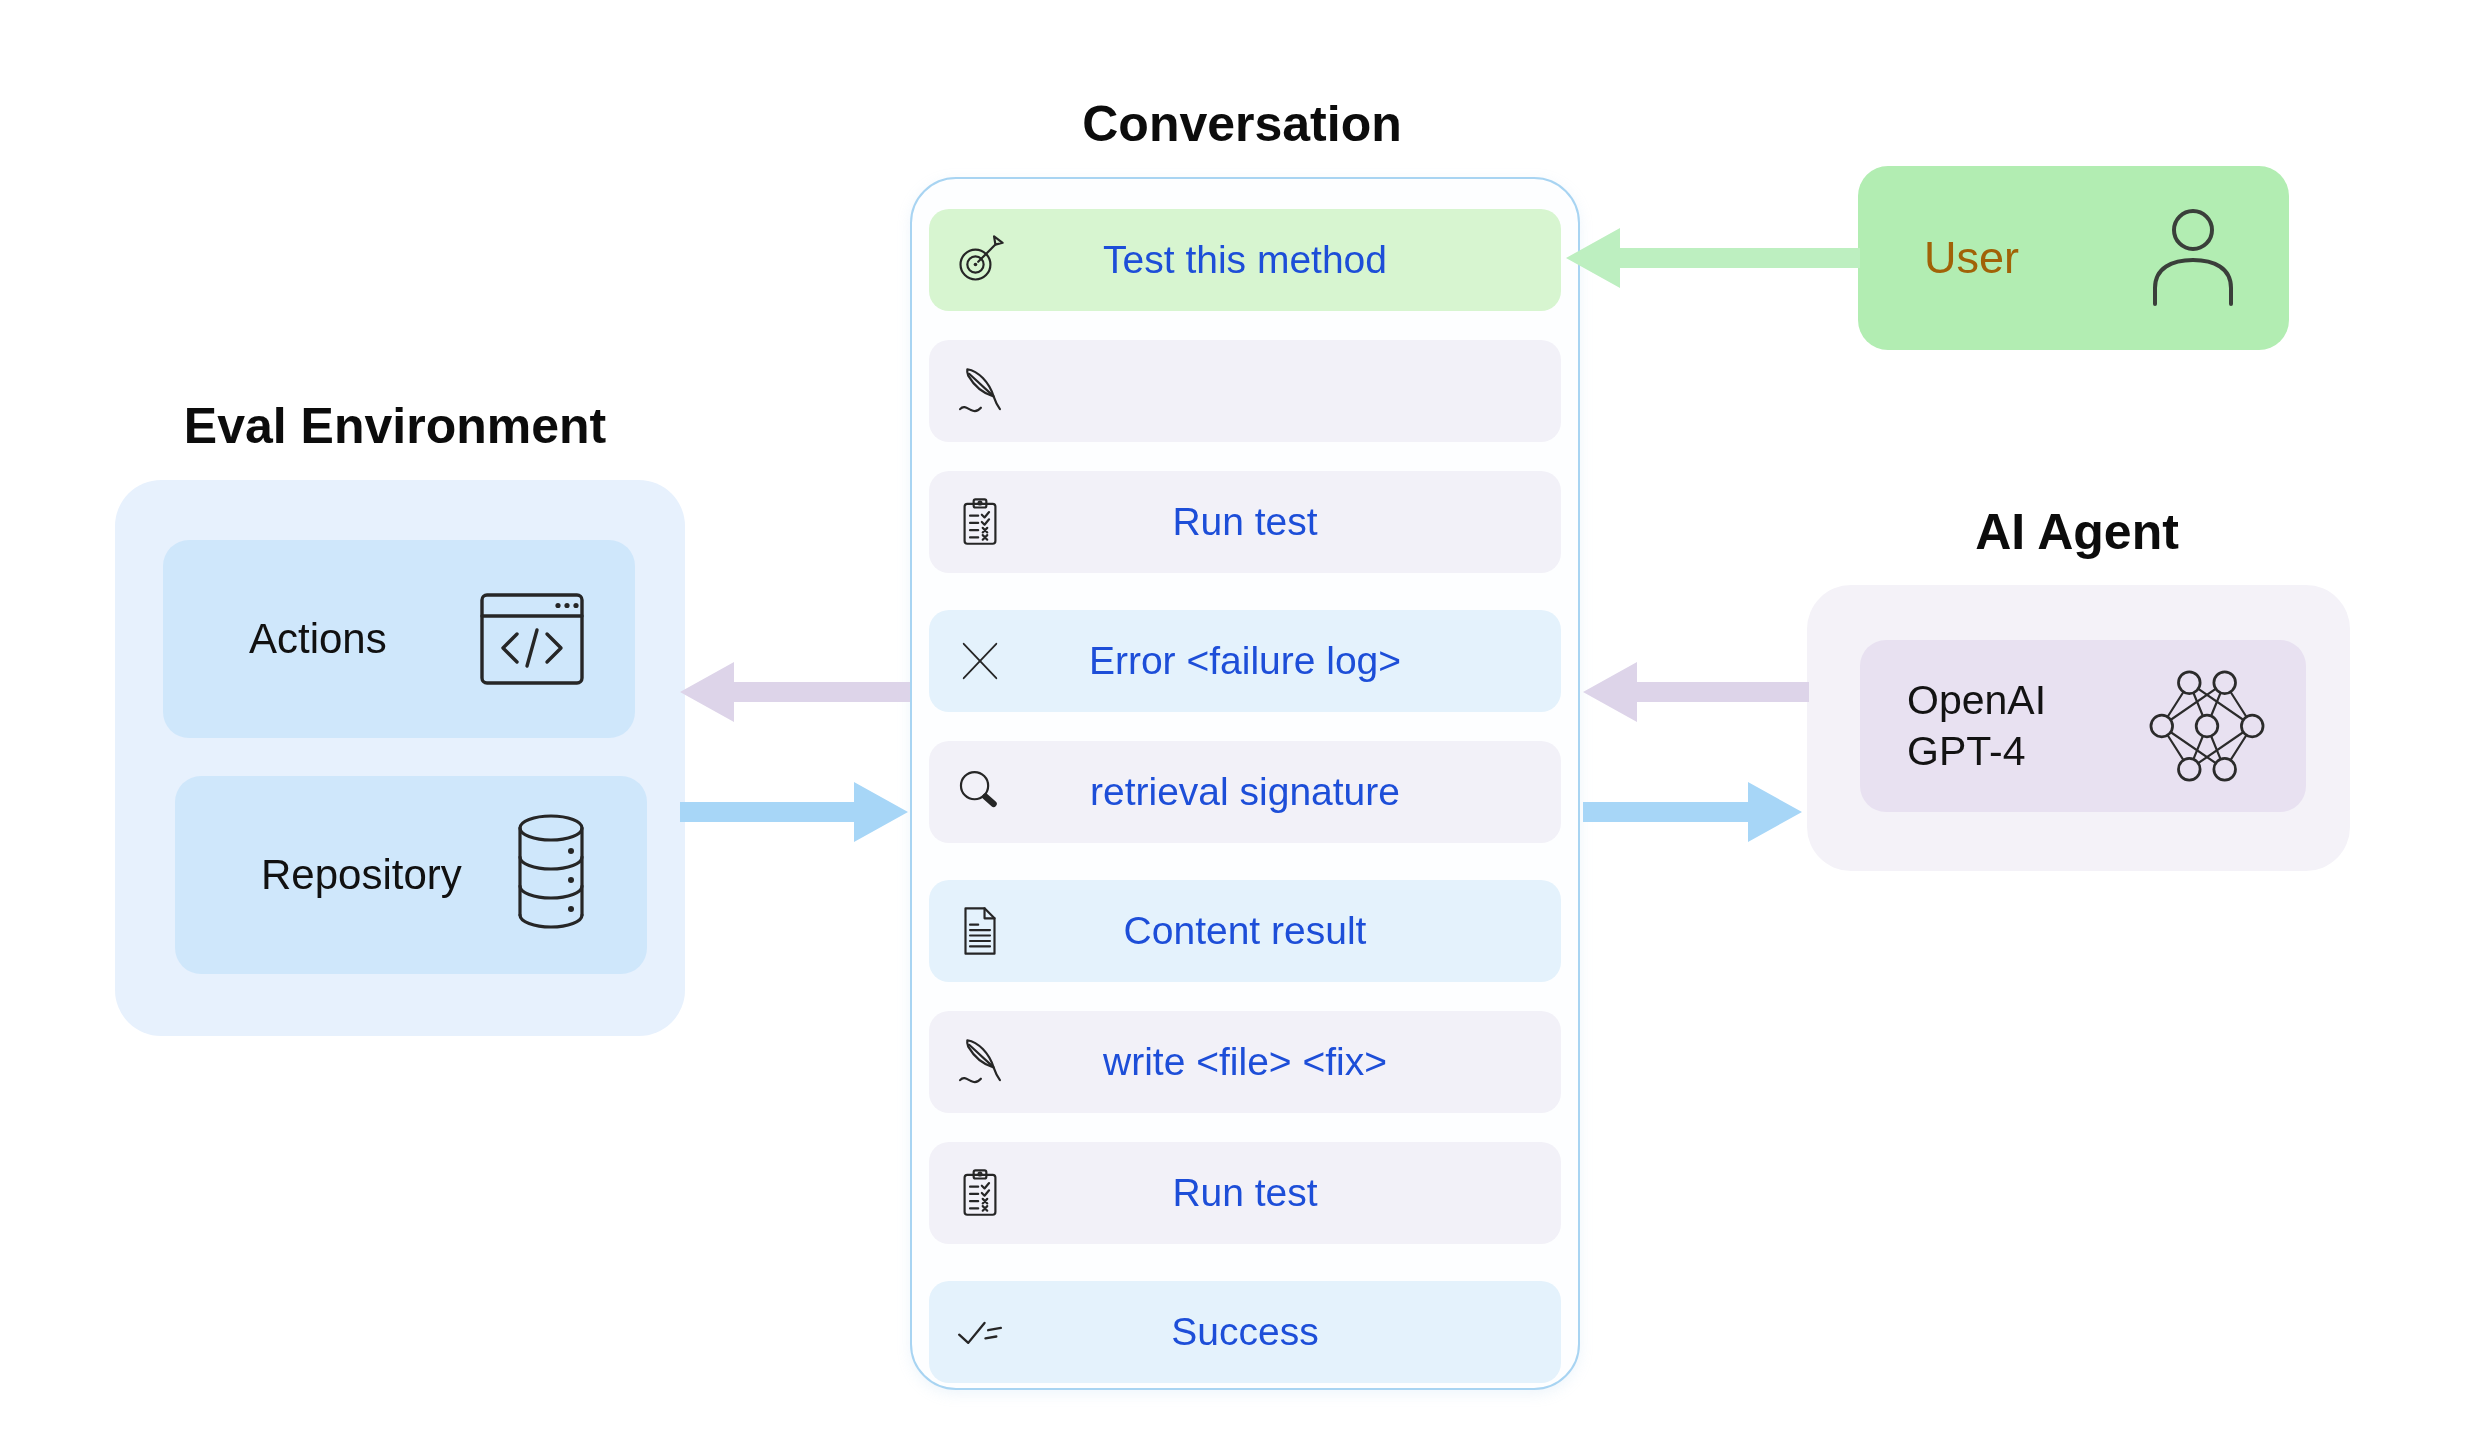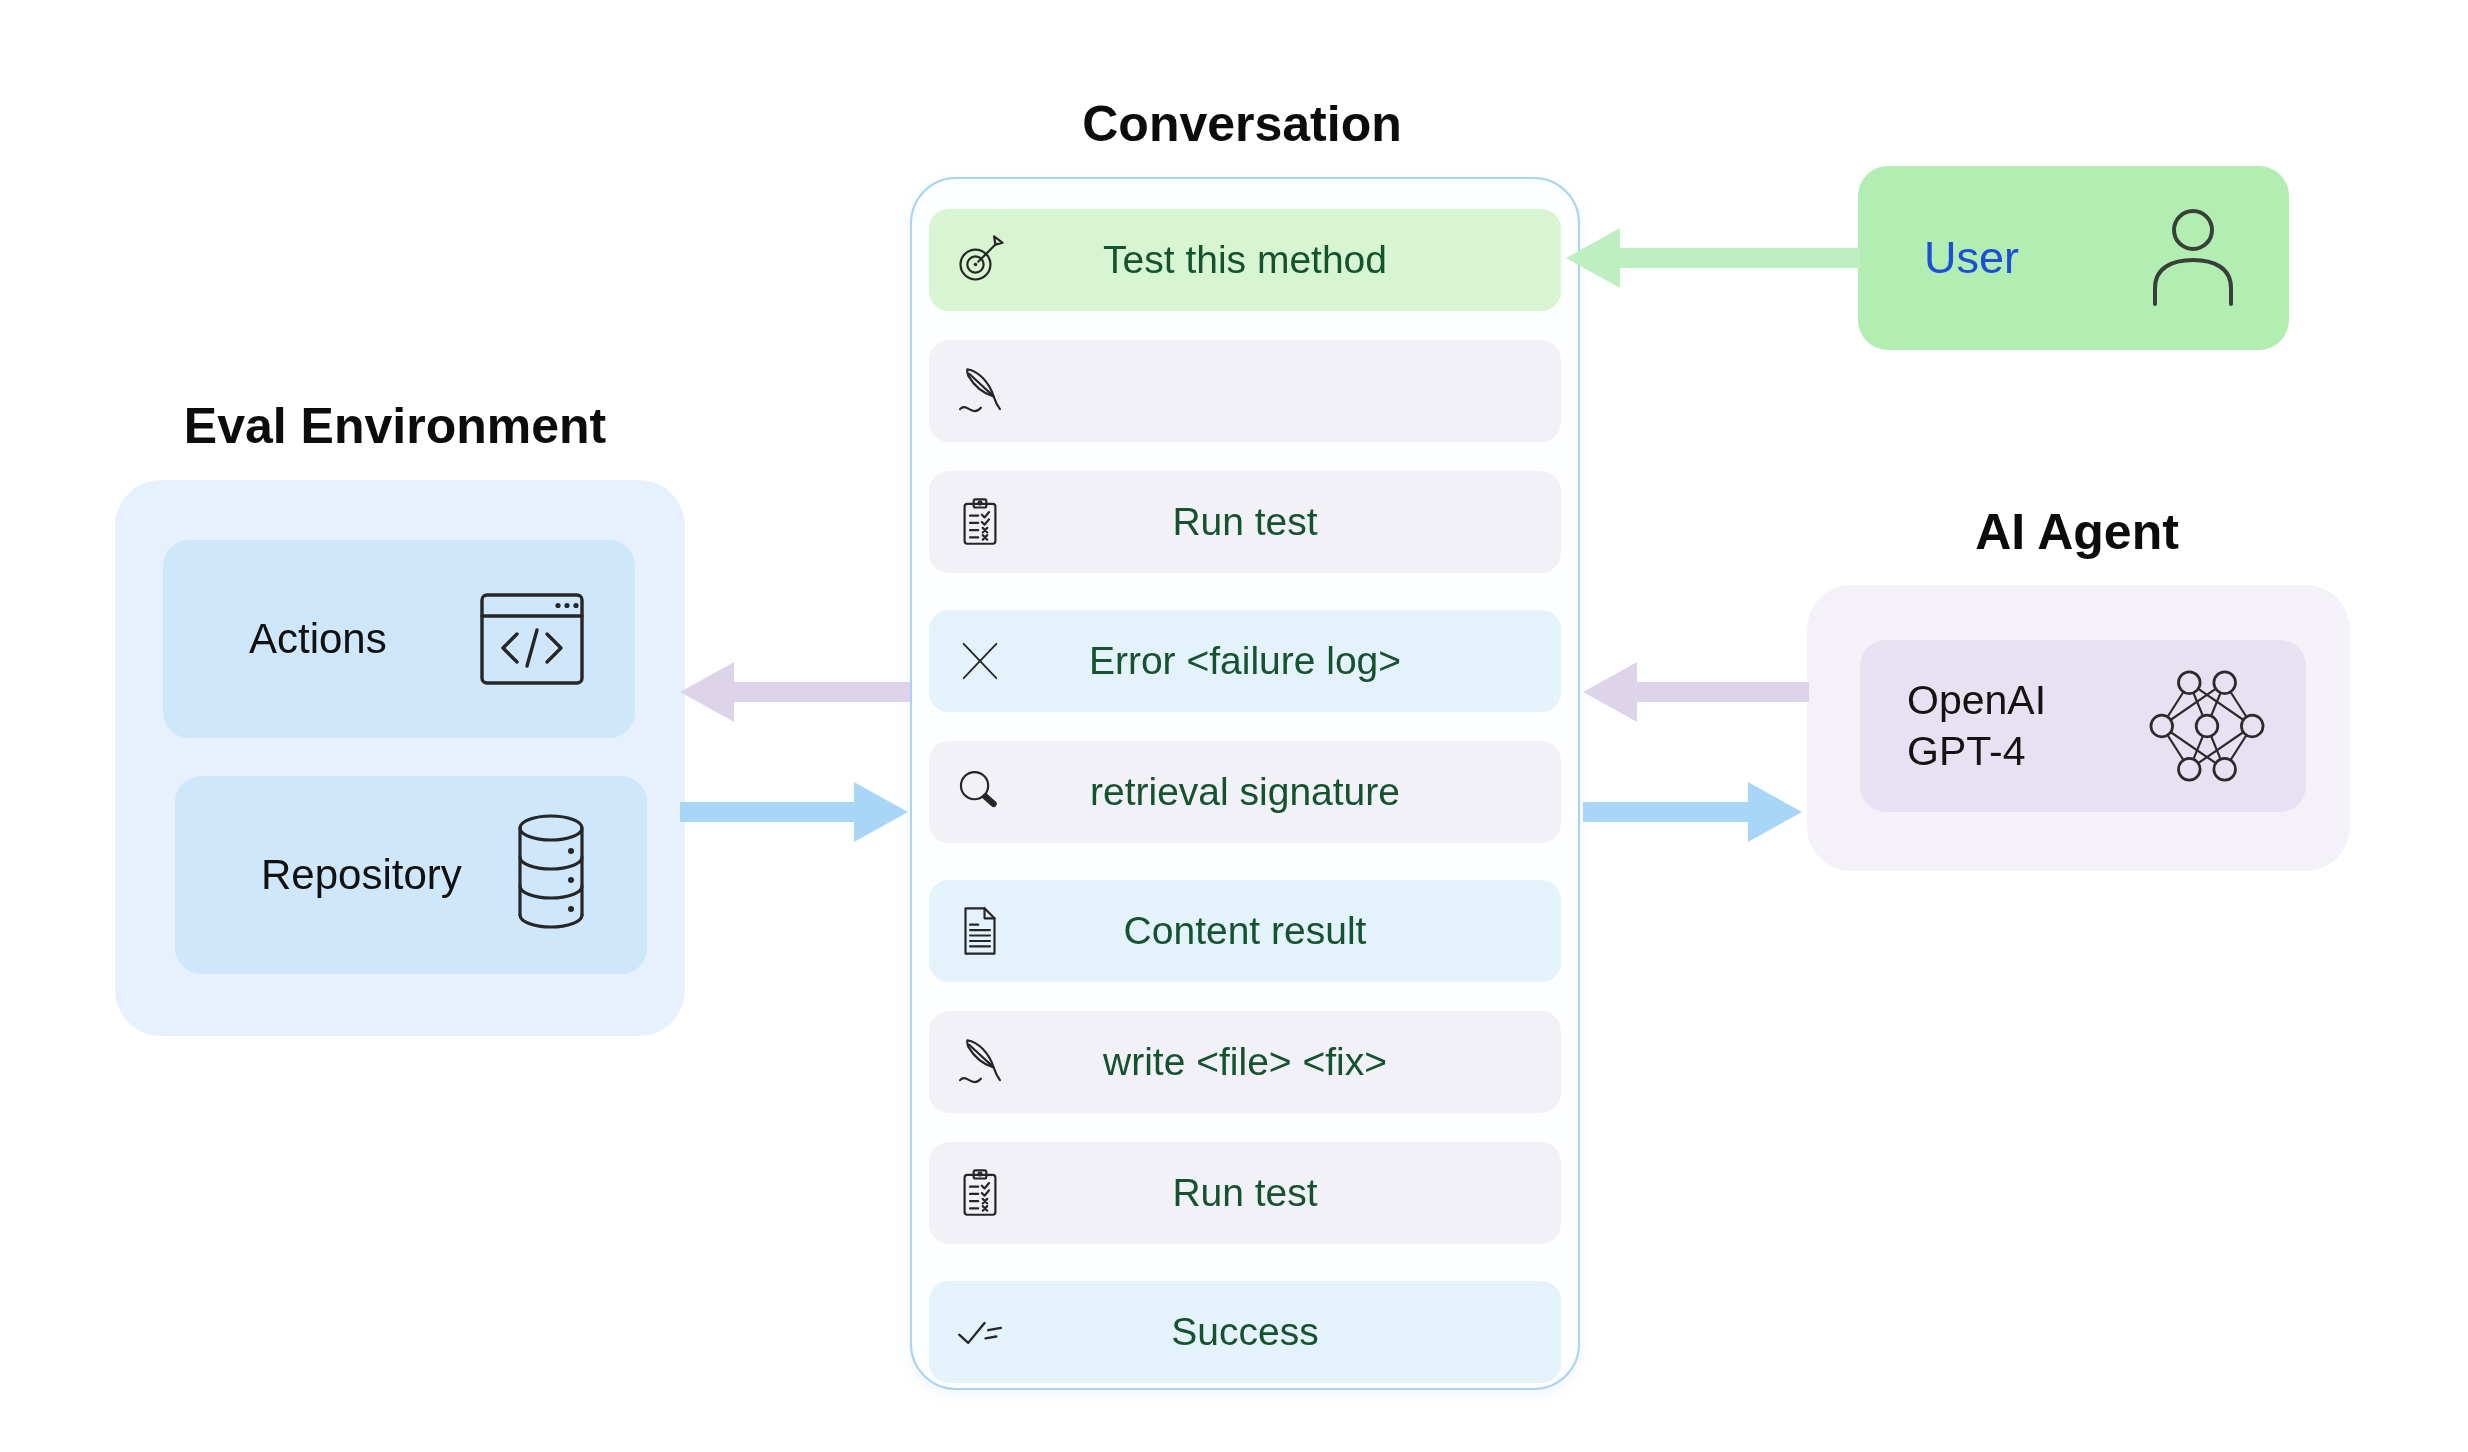--- a/index.html
+++ b/index.html
@@ -10,32 +10,32 @@
   .section-title{position:absolute;transform:translateX(-50%);
     font-size:50px;font-weight:700;color:#0c0c0c;white-space:nowrap;letter-spacing:0px;}
 
   
   .conv-panel{position:absolute;left:910px;top:177px;width:670px;height:1213px;
     background:#fdfeff;border:2.5px solid #a8d4f2;border-radius:46px;
     box-sizing:border-box;box-shadow:0 4px 14px rgba(160,200,235,0.18);
     display:flex;flex-direction:column;gap:29px;padding:30px 17px;}
   .conv-row{position:relative;height:102px;flex:0 0 102px;border-radius:20px;
     display:flex;align-items:center;justify-content:center;}
-  .conv-row .row-label{font-size:39px;color:#14532d;}
+  .conv-row .row-label{font-size:39px;color:#1d4ed8;}
   .row-icon{position:absolute;left:22px;top:50%;transform:translateY(-50%);
     width:58px;height:58px;}
   .tone-green{background:#d7f5d0;}
   .tone-lavender{background:#f2f1f8;}
   .tone-blue{background:#e4f2fc;margin-top:8px;}
 
   
   .user-box{position:absolute;left:1858px;top:166px;width:431px;height:184px;
     background:#b2edb2;border-radius:30px;display:flex;align-items:center;
     justify-content:space-between;box-sizing:border-box;padding:0 44px 0 66px;}
-  .user-box .box-label{font-size:45px;color:#1d4ed8;}
+  .user-box .box-label{font-size:45px;color:#a16207;}
 
   
   .ai-panel{position:absolute;left:1807px;top:585px;width:543px;height:286px;
     background:#f4f2f8;border-radius:44px;}
   .ai-inner{position:absolute;left:53px;top:55px;width:446px;height:172px;
     background:#e8e1f1;border-radius:26px;display:flex;align-items:center;
     justify-content:space-between;box-sizing:border-box;padding:0 40px 0 47px;}
   .ai-model{font-size:41px;line-height:51px;color:#131313;}
 
   

